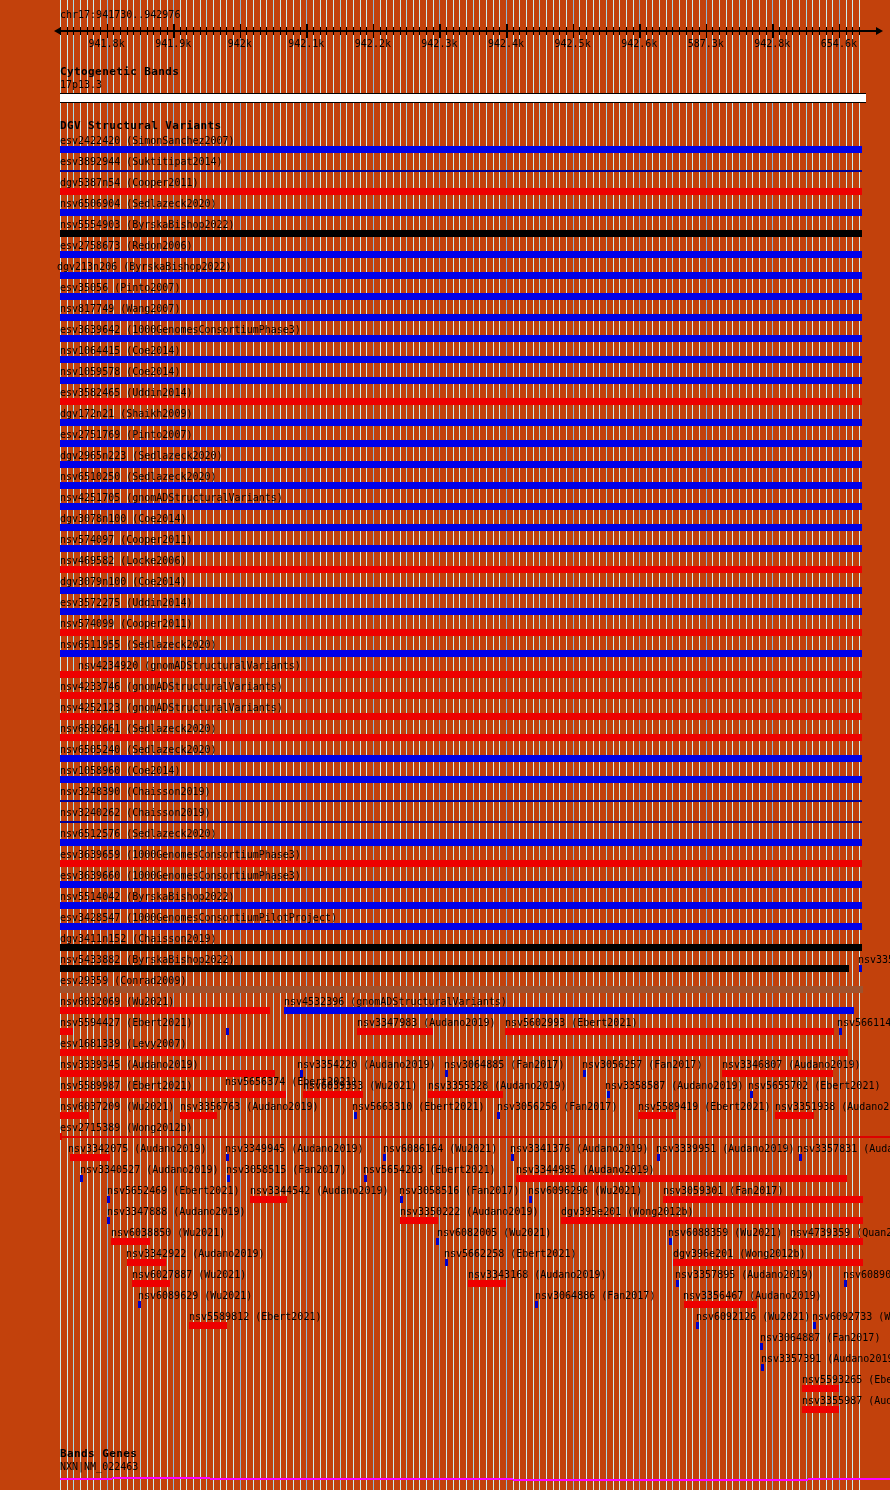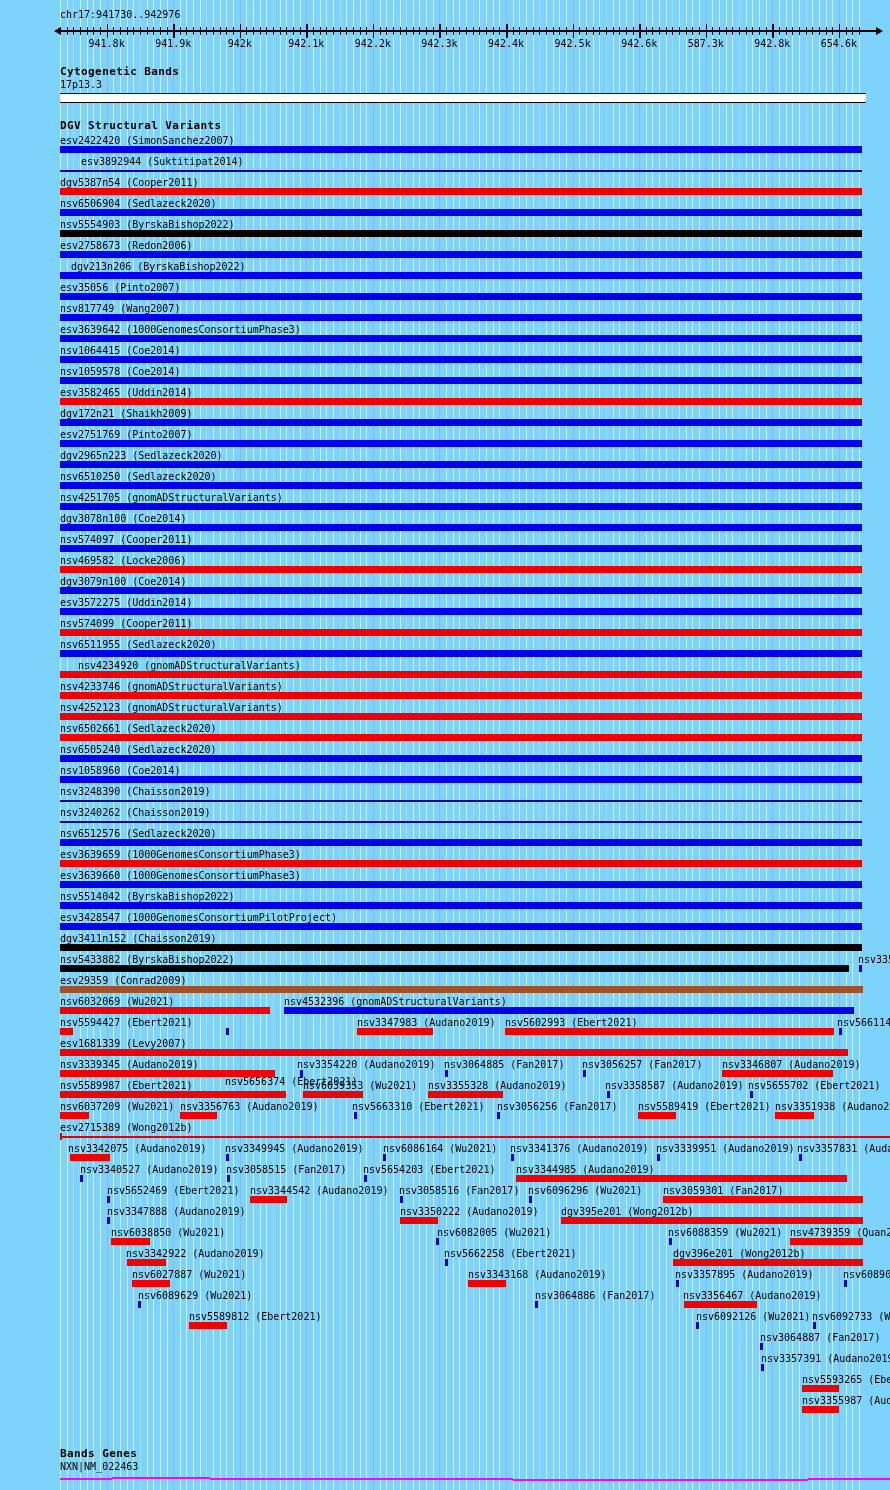--- a/index.html
+++ b/index.html
@@ -1,16 +1,16 @@
 <!DOCTYPE html>
 <html><head>
 <meta charset="utf-8">
 <style>
   html,body{margin:0;padding:0;background:#fff;}
-  #screen{position:relative;width:890px;height:1490px;background:#7dd3fc;overflow:hidden;
+  #screen{position:relative;width:890px;height:1490px;background:#c2410c;overflow:hidden;
           font-family:"DejaVu Sans Mono","Liberation Mono",monospace;color:#000;}
   .abs{position:absolute;}
   .lbl{position:absolute;font-size:10px;line-height:11px;white-space:nowrap;}
   .hdr{position:absolute;font-size:11px;line-height:13px;font-weight:bold;letter-spacing:0.4px;white-space:nowrap;}
   .ticklbl{position:absolute;font-size:10px;line-height:11px;white-space:nowrap;transform:translateX(-50%);}
   .arrow{position:absolute;width:0;height:0;}
 </style>
 </head>
 <body>
 
@@ -297,31 +297,31 @@
   </div>
 
   <div class="hdr" style="left:60px;top:65px;">Cytogenetic Bands</div>
   <div class="lbl" style="left:60px;top:79px;">17p13.3</div>
   <div class="abs" style="left:60px;top:93px;width:806px;height:8px;background:#fff;border-top:1.5px solid #000;border-bottom:1.5px solid #000;"></div>
 
   <div class="hdr" style="left:60px;top:119px;">DGV Structural Variants</div>
   <div id="dgv-rows">
       <div class="lbl" style="left: 60px; top: 135px;">esv2422420 (SimonSanchez2007)</div>
       <div class="abs" style="left: 60px; top: 146px; width: 802px; height: 7px; background: rgb(0, 0, 232);"></div>
-      <div class="lbl" style="left: 60px; top: 156px; margin-left: 21px;">esv3892944 (Suktitipat2014)</div>
+      <div class="lbl" style="left: 60px; top: 156px;">esv3892944 (Suktitipat2014)</div>
       <div class="abs" style="left: 60px; top: 170px; width: 802px; height: 2px; background: rgb(0, 0, 153);"></div>
       <div class="lbl" style="left: 60px; top: 177px;">dgv5387n54 (Cooper2011)</div>
       <div class="abs" style="left: 60px; top: 188px; width: 802px; height: 7px; background: rgb(238, 0, 0);"></div>
       <div class="lbl" style="left: 60px; top: 198px;">nsv6506904 (Sedlazeck2020)</div>
       <div class="abs" style="left: 60px; top: 209px; width: 802px; height: 7px; background: rgb(0, 0, 232);"></div>
       <div class="lbl" style="left: 60px; top: 219px;">nsv5554903 (ByrskaBishop2022)</div>
       <div class="abs" style="left: 60px; top: 230px; width: 802px; height: 7px; background: rgb(0, 0, 0);"></div>
       <div class="lbl" style="left: 60px; top: 240px;">esv2758673 (Redon2006)</div>
       <div class="abs" style="left: 60px; top: 251px; width: 802px; height: 7px; background: rgb(0, 0, 232);"></div>
-      <div class="lbl" style="left: 71px; top: 261px;">dgv213n206 (ByrskaBishop2022)</div>
+      <div class="lbl" style="left: 57px; top: 261px;">dgv213n206 (ByrskaBishop2022)</div>
       <div class="abs" style="left: 60px; top: 272px; width: 802px; height: 7px; background: rgb(0, 0, 232);"></div>
       <div class="lbl" style="left: 60px; top: 282px;">esv35056 (Pinto2007)</div>
       <div class="abs" style="left: 60px; top: 293px; width: 802px; height: 7px; background: rgb(0, 0, 232);"></div>
       <div class="lbl" style="left: 60px; top: 303px;">nsv817749 (Wang2007)</div>
       <div class="abs" style="left: 60px; top: 314px; width: 802px; height: 7px; background: rgb(0, 0, 232);"></div>
       <div class="lbl" style="left: 60px; top: 324px;">esv3639642 (1000GenomesConsortiumPhase3)</div>
       <div class="abs" style="left: 60px; top: 335px; width: 802px; height: 7px; background: rgb(0, 0, 232);"></div>
       <div class="lbl" style="left: 60px; top: 345px;">nsv1064415 (Coe2014)</div>
       <div class="abs" style="left: 60px; top: 356px; width: 802px; height: 7px; background: rgb(0, 0, 232);"></div>
       <div class="lbl" style="left: 60px; top: 366px;">nsv1059578 (Coe2014)</div>

